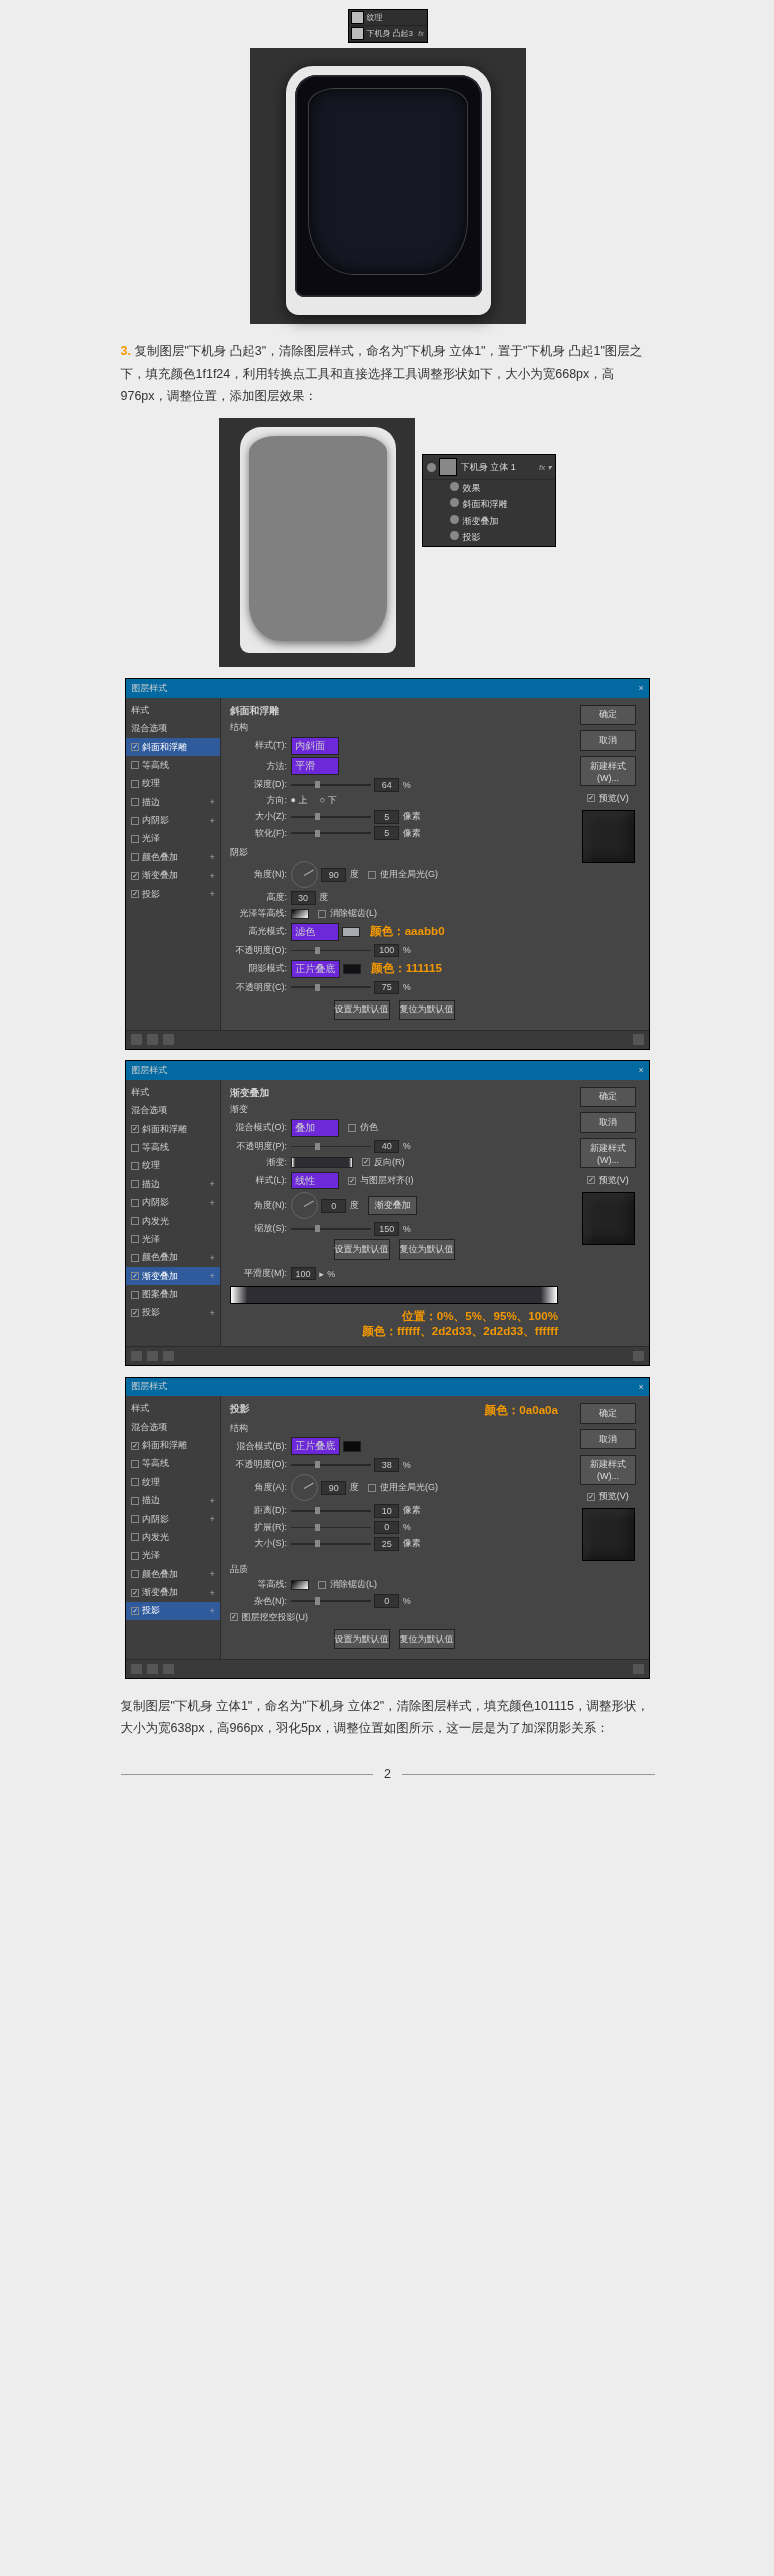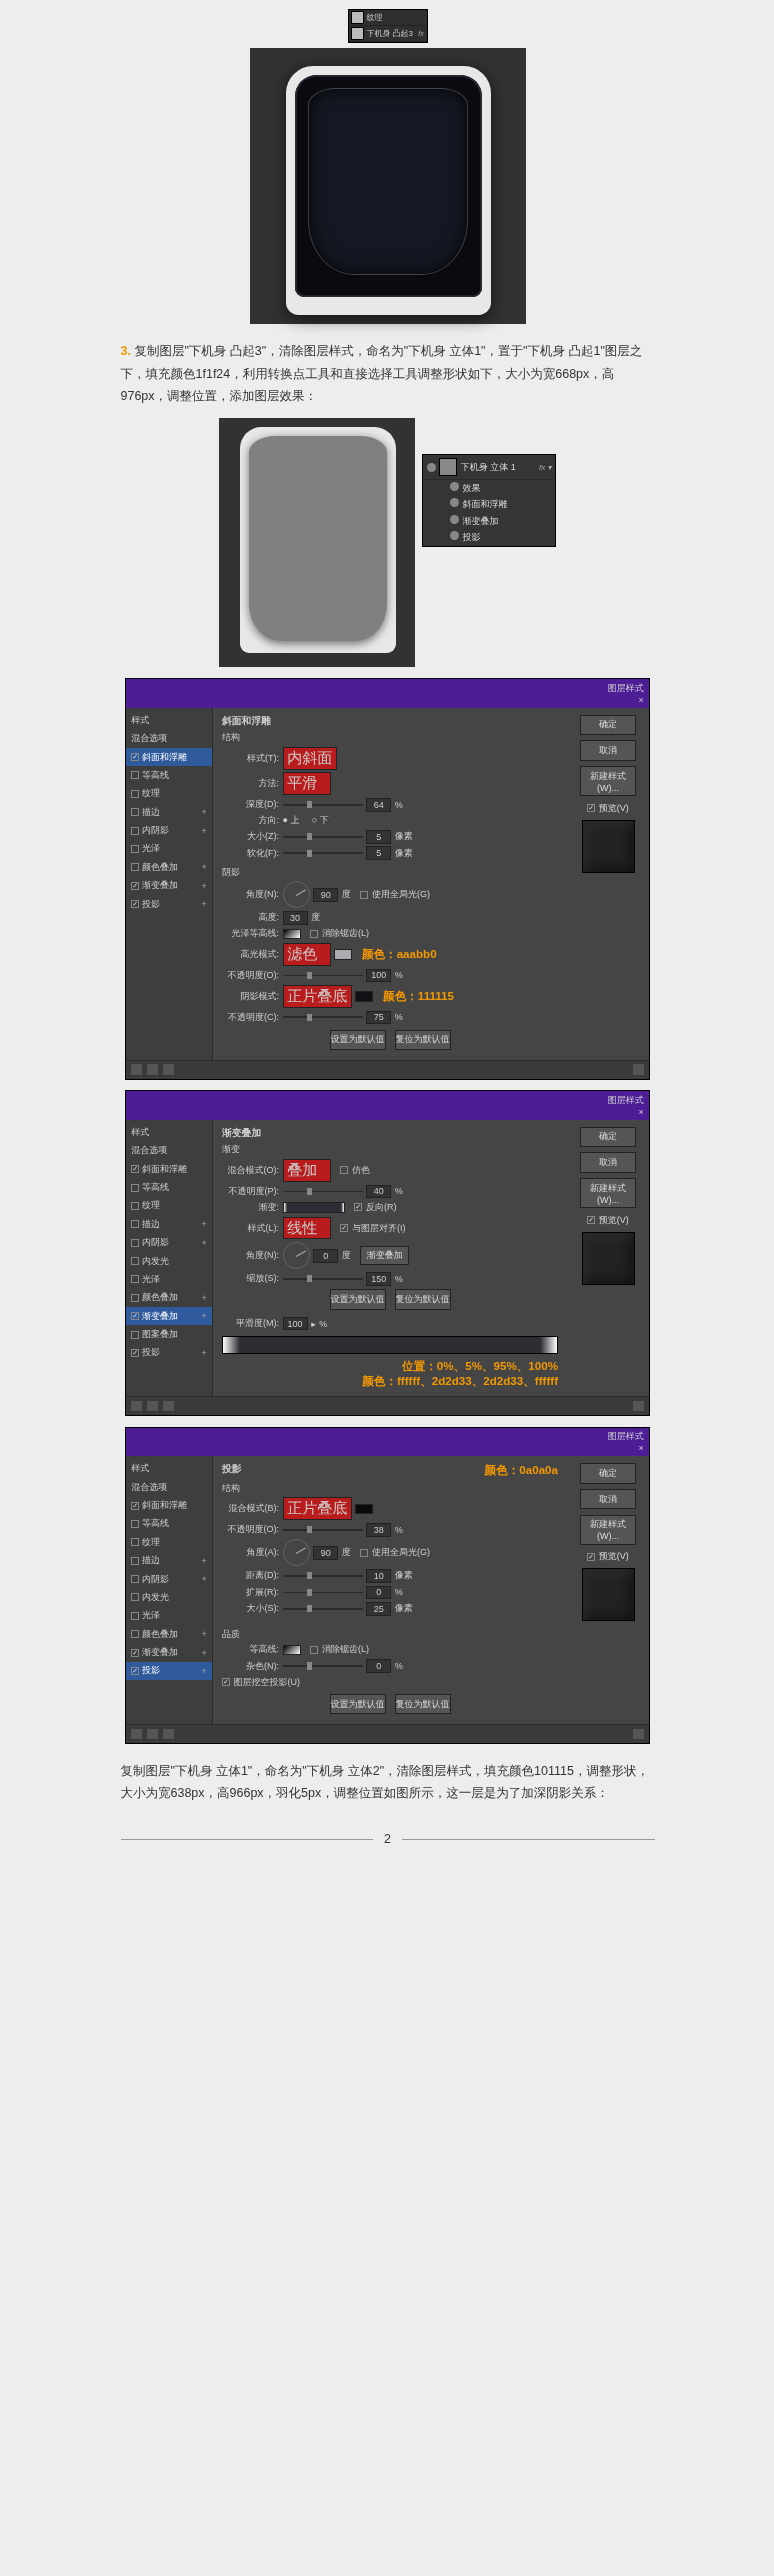--- a/index.html
+++ b/index.html
@@ -32,37 +32,37 @@
   .preview2-shape { position:absolute; left:9px; top:9px; right:9px; bottom:12.5px; border-radius: 27px 27px 32px 32px / 16px 16px 37px 37px; background:#808080; box-shadow:0 2.7px 9px rgba(0,0,0,.5); }
   .layers2 { width:134px; background:#353535; border:0.9px solid #000; align-self:flex-start; margin-top:36px; }
   .lay-row { display:flex; align-items:center; font-size:9px; color:#ddd; padding:2.7px 3.6px; border-bottom:0.9px solid #2a2a2a; gap:3.6px; }
   .eye { width:9px; height:9px; display:inline-block; border-radius:50%; background:#888; flex-shrink:0; }
   .lay-thumb { width:18px; height:18px; background:#888; border:0.9px solid #000; flex-shrink:0; }
   .lay-fx { margin-left:auto; font-style:italic; color:#aaa; font-size:8px; }
   .fxsub { font-size:9px; color:#ddd; padding:1.8px 3.6px 1.8px 27px; display:flex; align-items:flex-start; gap:3.6px; }
 
   
   .dialog { width:525px; background:#454545; border:0.9px solid #000; margin:10.7px auto 0; color:#d0d0d0; font-size:9px; }
-  .dlg-title { background:#4c1d95; padding:2.7px 5.3px; display:flex; align-items:flex-end;flex-direction:column; }
+  .dlg-title { background:#0369a1; padding:2.7px 5.3px; display:flex; align-items:center; }
   .dlg-close { margin-left:auto; color:#ccc; cursor:pointer; }
   .dlg-body { display:flex; }
-  .dlg-left { width:87px; background:#3e3e3e; border-right:0.9px solid #2a2a2a; padding:3.6px 0; }
+  .dlg-left { width:95px; background:#3e3e3e; border-right:0.9px solid #2a2a2a; padding:3.6px 0; }
   .dlg-left-item { padding:2.7px 5.3px; display:flex; align-items:center; gap:2.7px; font-size:9px; }
   .dlg-left-item.active { background:#2f5a9c; color:#fff; }
   .cb { width:8px; height:8px; border:0.9px solid #888; display:inline-block; flex-shrink:0; }
   .cb.checked::after { content:"✓"; font-size:7.1px; line-height:7.1px; color:#ddd; display:block; }
   .plus { margin-left:auto; color:#aaa; font-size:9px; }
   .dlg-mid { flex:1; padding:7.1px 9px; }
   .dlg-right { width:82px; padding:7.1px 5.3px; display:flex; flex-direction:column; gap:5.3px; align-items:center; }
   .btn { width:56px; background:#555; border:0.9px solid #222; text-align:center; padding:2.7px 0; font-size:9px; color:#ddd; }
   .chk-row { display:flex; align-items:center; gap:3.6px; font-size:9px; color:#ddd; }
   .swatch-big { width:53px; height:53px; background:#222; border:0.9px solid #000; box-shadow: inset 5.3px 5.3px 10.7px rgba(255,255,255,.05), inset -5.3px -5.3px 10.7px rgba(0,0,0,.4); }
   .field-row { display:flex; align-items:center; margin:2.7px 0; gap:3.6px; white-space:nowrap; }
   .label { text-align:right; width:57px; display:inline-block; }
-  .dd { background:#b91c1c; border:0.9px solid #222; padding:0.9px 3.6px; font-size:15px; color:#ccc; min-width:48px; }
+  .dd { background:#6d28d9; border:0.9px solid #222; padding:0.9px 3.6px; font-size:10px; color:#ccc; min-width:48px; }
   .num { background:#333; border:0.9px solid #222; padding:0.9px 1.8px; font-size:9px; color:#ccc; width:25px; text-align:center; }
   .slider { flex:1; height:1.8px; background:#2a2a2a; position:relative; min-width:36px; max-width:80px; }
   .slider::after { content:""; position:absolute; left:30%; top:-2.7px; width:5.3px; height:7.1px; background:#888; }
   .sw { width:18px; height:10.7px; border:0.9px solid #222; display:inline-block; }
   .sw-white { background:#fff; }
   .sw-black { background:#000; }
   .angle { width:27px; height:27px; border:0.9px solid #666; border-radius:50%; position:relative; display:inline-block; }
   .angle::after { content:""; position:absolute; left:50%; top:50%; width:10.7px; height:0.9px; background:#aaa; transform:rotate(-30deg); transform-origin:left; }
   .annot { color:#f39800; font-size:11.6px; font-weight:bold; }
   .sect { font-size:9.8px; font-weight:bold; margin-bottom:3.6px; }

